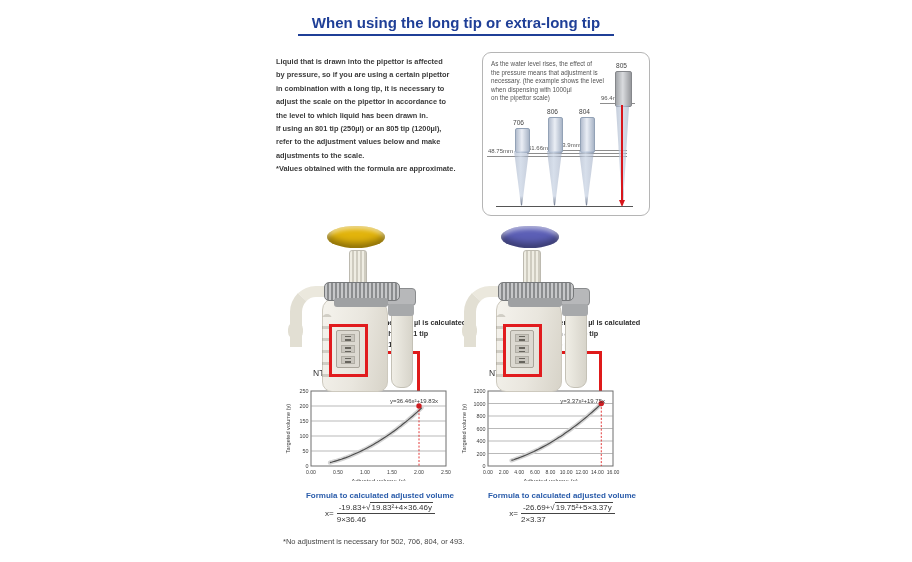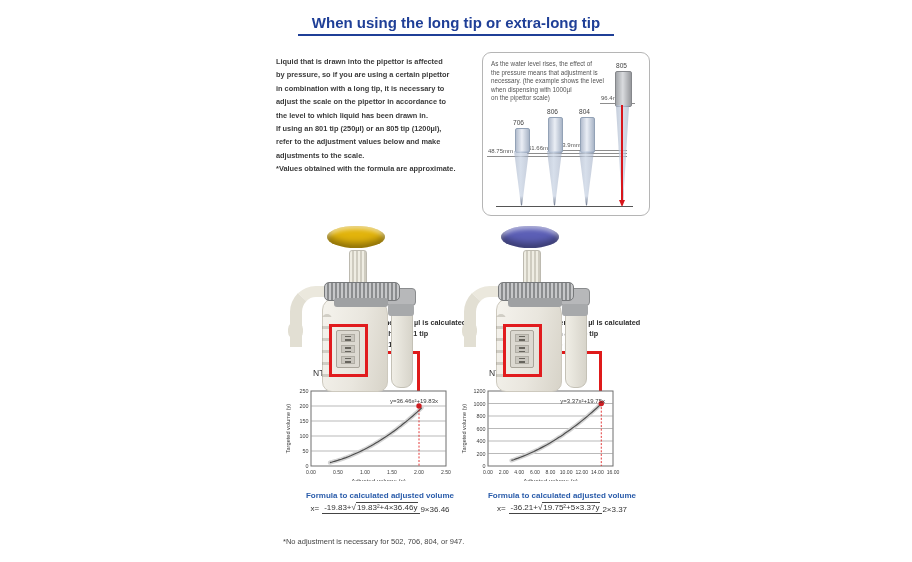--- a/index.html
+++ b/index.html
@@ -74,21 +74,21 @@
 
   
   .chart{position:absolute;}
   .chart-title{position:absolute;left:30px;top:0;font-size:8.5px;color:#333;}
   .chart svg{display:block;margin-top:9px;font-family:"Liberation Sans","DejaVu Sans",sans-serif;}
 
   
   .formula-block{position:absolute;width:190px;text-align:center;}
   .formula-header{font-size:8px;font-weight:bold;color:#2a5caa;margin-bottom:3px;}
   .f-body{display:flex;justify-content:center;align-items:center;gap:3px;font-size:8px;color:#333;}
-  .frac{display:inline-flex;flex-direction:row;align-items:flex-end;}
+  .frac{display:inline-flex;flex-direction:column;align-items:flex-start;}
   .frac .num{border-bottom:1px solid #444;padding:0 2px 1px;}
   .frac .den{padding-top:1px;}
   .sqrt{white-space:nowrap;}
   .sqrt .radicand{border-top:1px solid #444;padding:0 1px;}
 
   .footnote{position:absolute;left:283px;top:537px;font-size:7.5px;color:#454545;}
 </style>
 </head>
 <body>
 
@@ -272,21 +272,21 @@
         <span class="den">9×36.46</span>
       </span>
     </div>
   </div>
 
   <div class="formula-block" style="left:467px;top:491px">
     <div class="formula-header">Formula to calculated adjusted volume</div>
     <div class="f-body">
       <span>x=</span>
       <span class="frac">
-        <span class="num"><span>-36.21+</span><span class="sqrt">√<span class="radicand">19.75²+5×3.37y</span></span></span>
+        <span class="num"><span>-26.69+</span><span class="sqrt">√<span class="radicand">19.75²+5×3.37y</span></span></span>
         <span class="den">2×3.37</span>
       </span>
     </div>
   </div>
 
-  <div class="footnote">*No adjustment is necessary for 502, 706, 804, or 947.</div>
+  <div class="footnote">*No adjustment is necessary for 502, 706, 804, or 493.</div>
 
 </div>
 
 </body></html>

